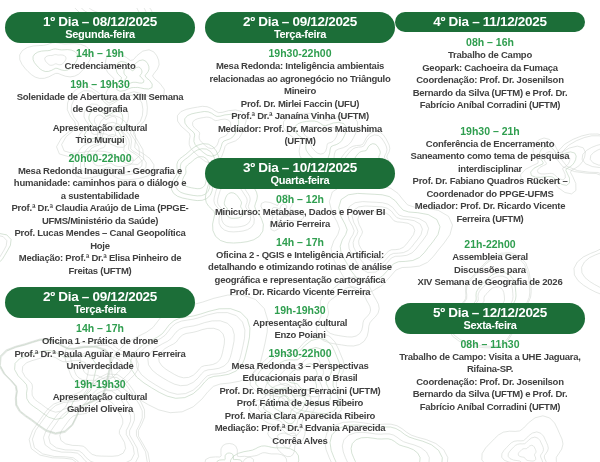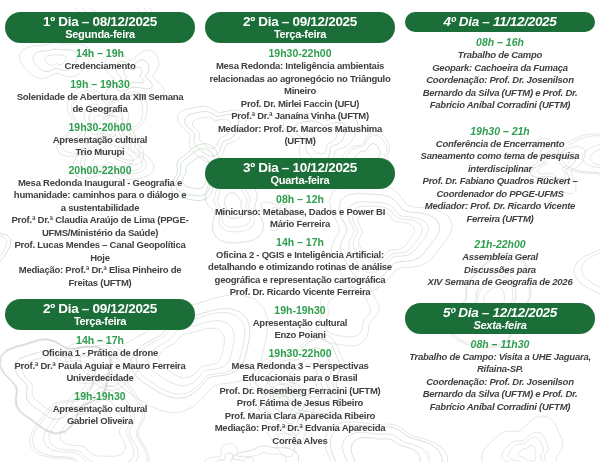--- a/index.html
+++ b/index.html
@@ -5,21 +5,21 @@
   html,body{margin:0;padding:0;background:#fff;}
   .poster{
     position:relative;width:600px;height:462px;overflow:hidden;background:#ffffff;
     font-family:"Liberation Sans",sans-serif;font-weight:bold;margin-top:8px;
   }
   .contour-svg{position:absolute;left:0;top:0;width:600px;height:462px;}
   .bottom-strip{position:absolute;left:0;bottom:0;width:600px;height:7px;background:#ecece9;}
   .col{position:absolute;top:0;width:196px;text-align:center;}
   .col-1{left:2px;}
   .col-2{left:202px;}
-  .col-3{left:402px;font-style:italic;}
+  .col-3{left:392px;}
   .day-header{
     margin:4px 3px 5px;background:#1c6e38;color:#ffffff;border-radius:16px;
     padding:2px 0 3px;letter-spacing:-0.3px;position:relative;
   }
   .day-header:not(:first-child){margin-top:10px;text-align:center;}
   .dh-title{font-size:13.5px;line-height:15px;}
   .dh-sub{font-size:11px;line-height:11px;}
   .session{margin:0 0 6px;position:relative;}
   .col-3 .session{margin-bottom:14px;}
   .s-time{color:#2f9e4f;font-size:10.5px;line-height:11px;margin-bottom:1px;}
@@ -148,21 +148,20 @@
     <div class="session">
       <div class="s-time">14h – 19h</div>
       <div class="s-text">Credenciamento</div>
     </div>
     <div class="session">
       <div class="s-time">19h – 19h30</div>
       <div class="s-text">Solenidade de Abertura da XIII Semana
 de Geografia</div>
     </div>
     <div class="session">
-      <div class="s-time">19h30-20h00</div>
       <div class="s-text">Apresentação cultural
 Trio Murupi</div>
     </div>
     <div class="session">
       <div class="s-time">20h00-22h00</div>
       <div class="s-text">Mesa Redonda Inaugural - Geografia e
 humanidade: caminhos para o diálogo e
 a sustentabilidade
 Prof.ª Dr.ª Claudia Araújo de Lima (PPGE-
 UFMS/Ministério da Saúde)

